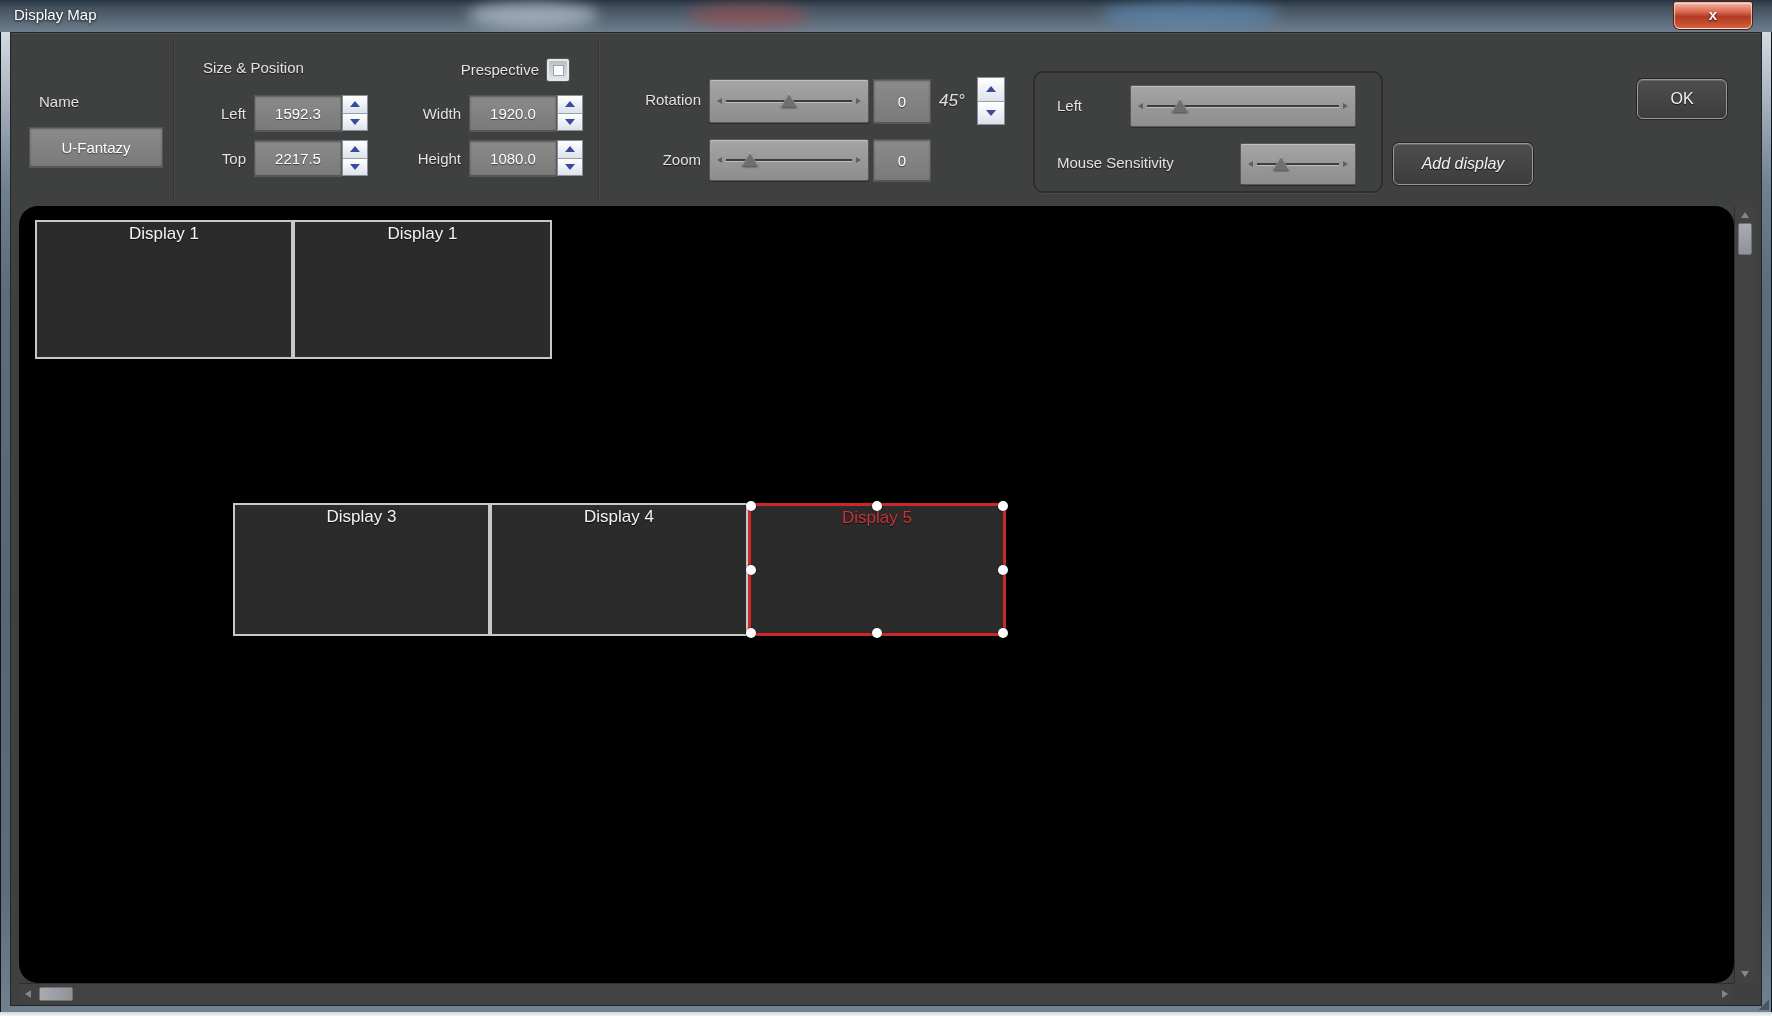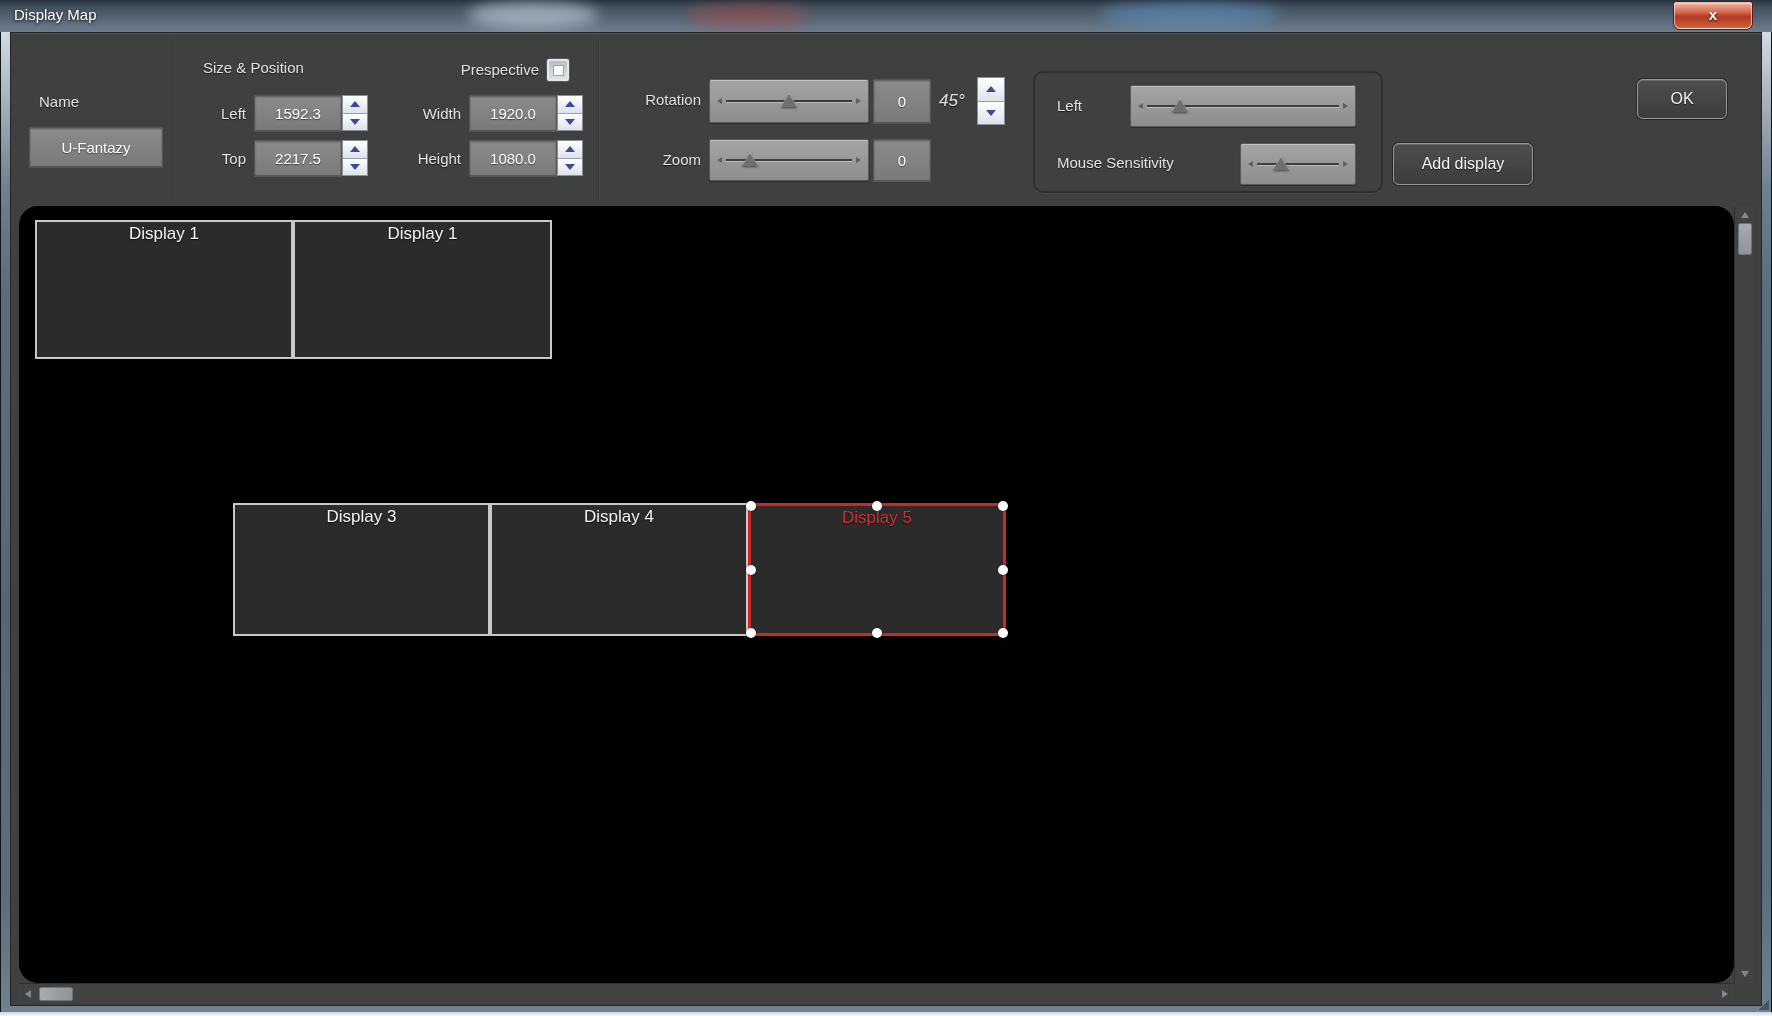--- a/index.html
+++ b/index.html
@@ -197,21 +197,21 @@
         <div class="thumb" style="left: 22%;"></div>
       </div>
       <div class="lbl" style="left:1046px;top:121px;">Mouse Sensitivity</div>
       <div class="slider" style="left:1229px;top:110px;width:116px;height:42px;">
         <div class="groove"></div>
         <div class="endtick l"></div>
         <div class="endtick r"></div>
         <div class="thumb" style="left: 35%;"></div>
       </div>
 
-      <div class="btn" style="left:1382px;top:110px;width:140px;height:42px;">Add display</div>
+      <div class="btn" style="left:1382px;top:110px;width:140px;height:42px;font-style:italic;">Add display</div>
       <div class="btn" style="left:1626px;top:46px;width:90px;height:40px;">OK</div>
     </div>
 
     <div class="canvas">
         <div class="display-box" style="left: 16px; top: 14px; width: 258px; height: 139px;">
           <div class="display-label">Display 1</div>
         </div>
         <div class="display-box" style="left: 274px; top: 14px; width: 259px; height: 139px;">
           <div class="display-label">Display 1</div>
         </div>

